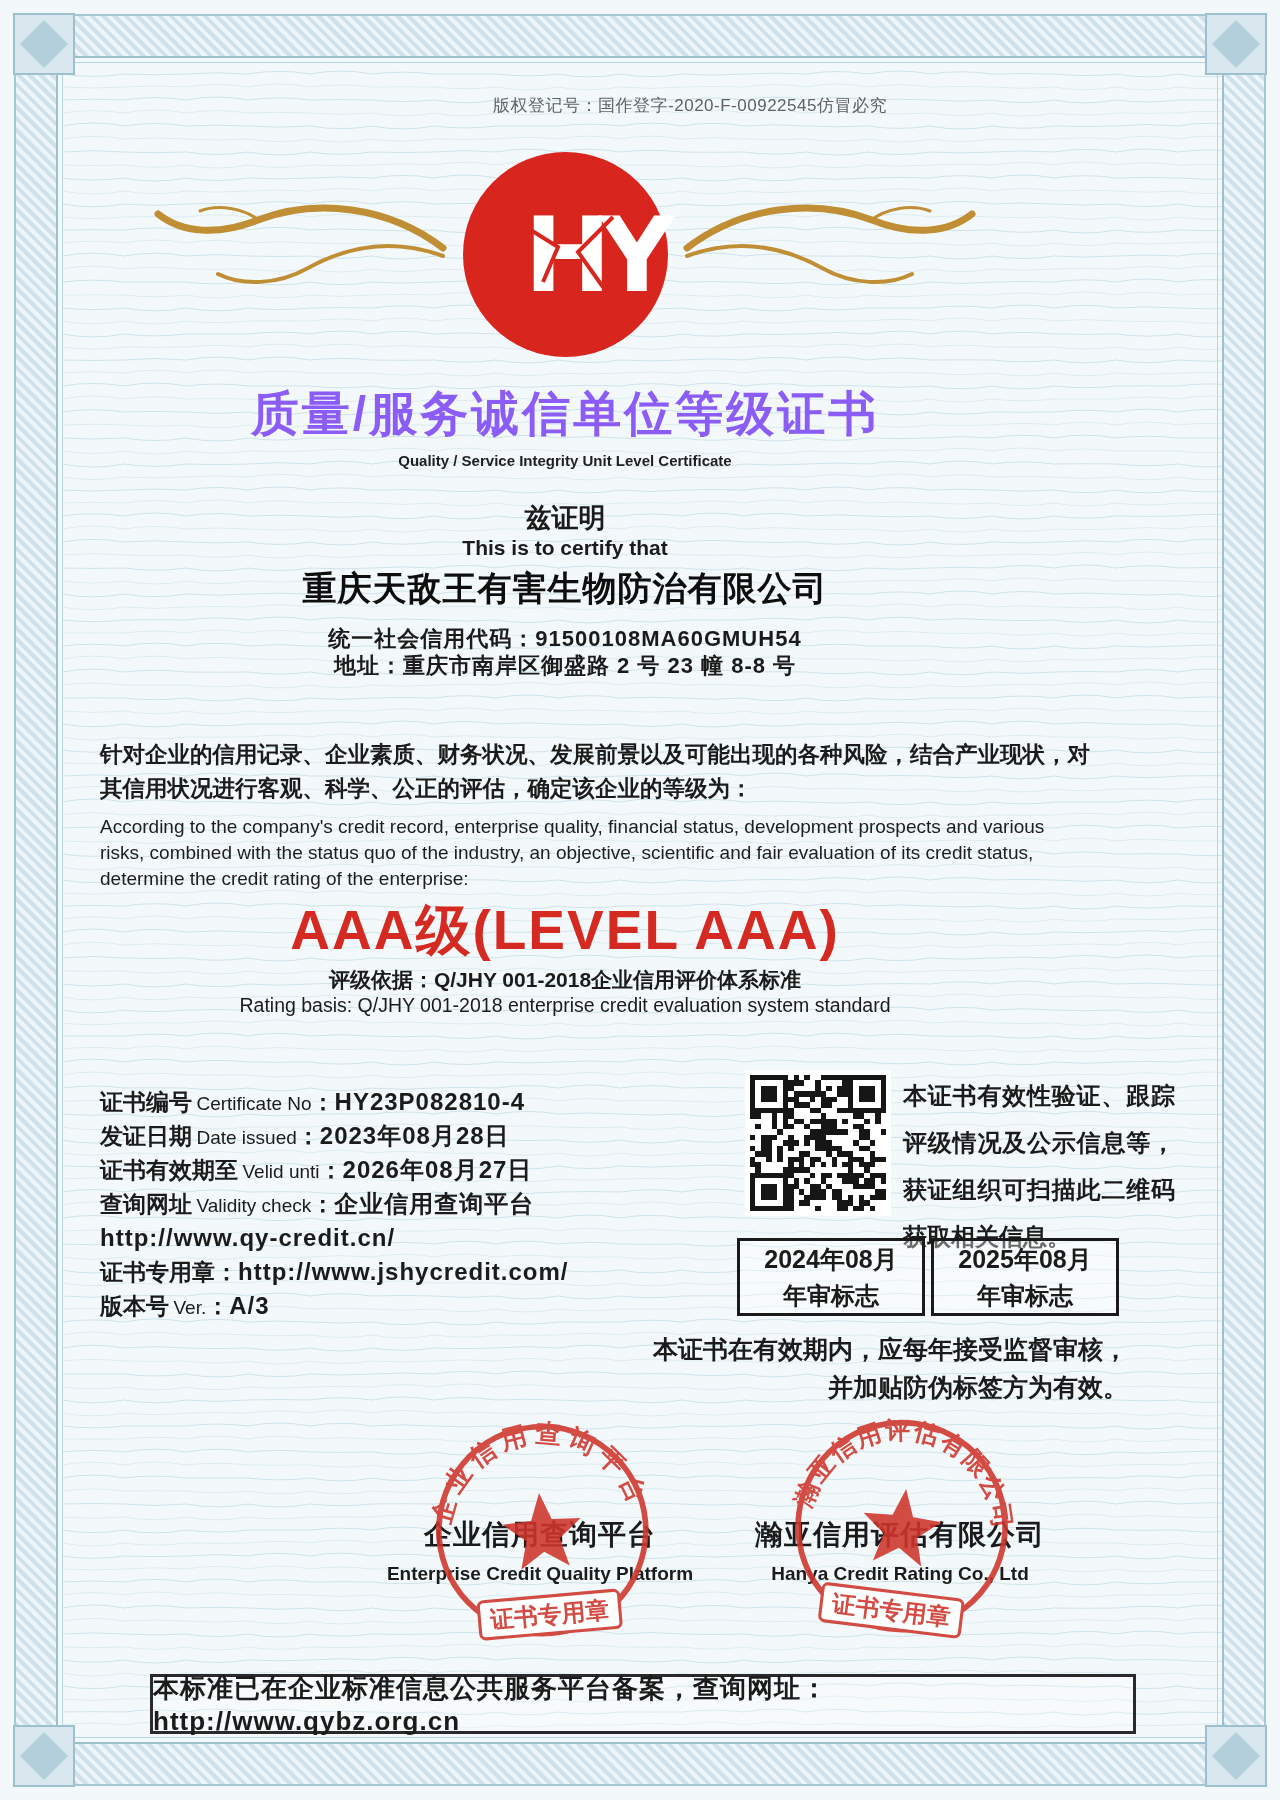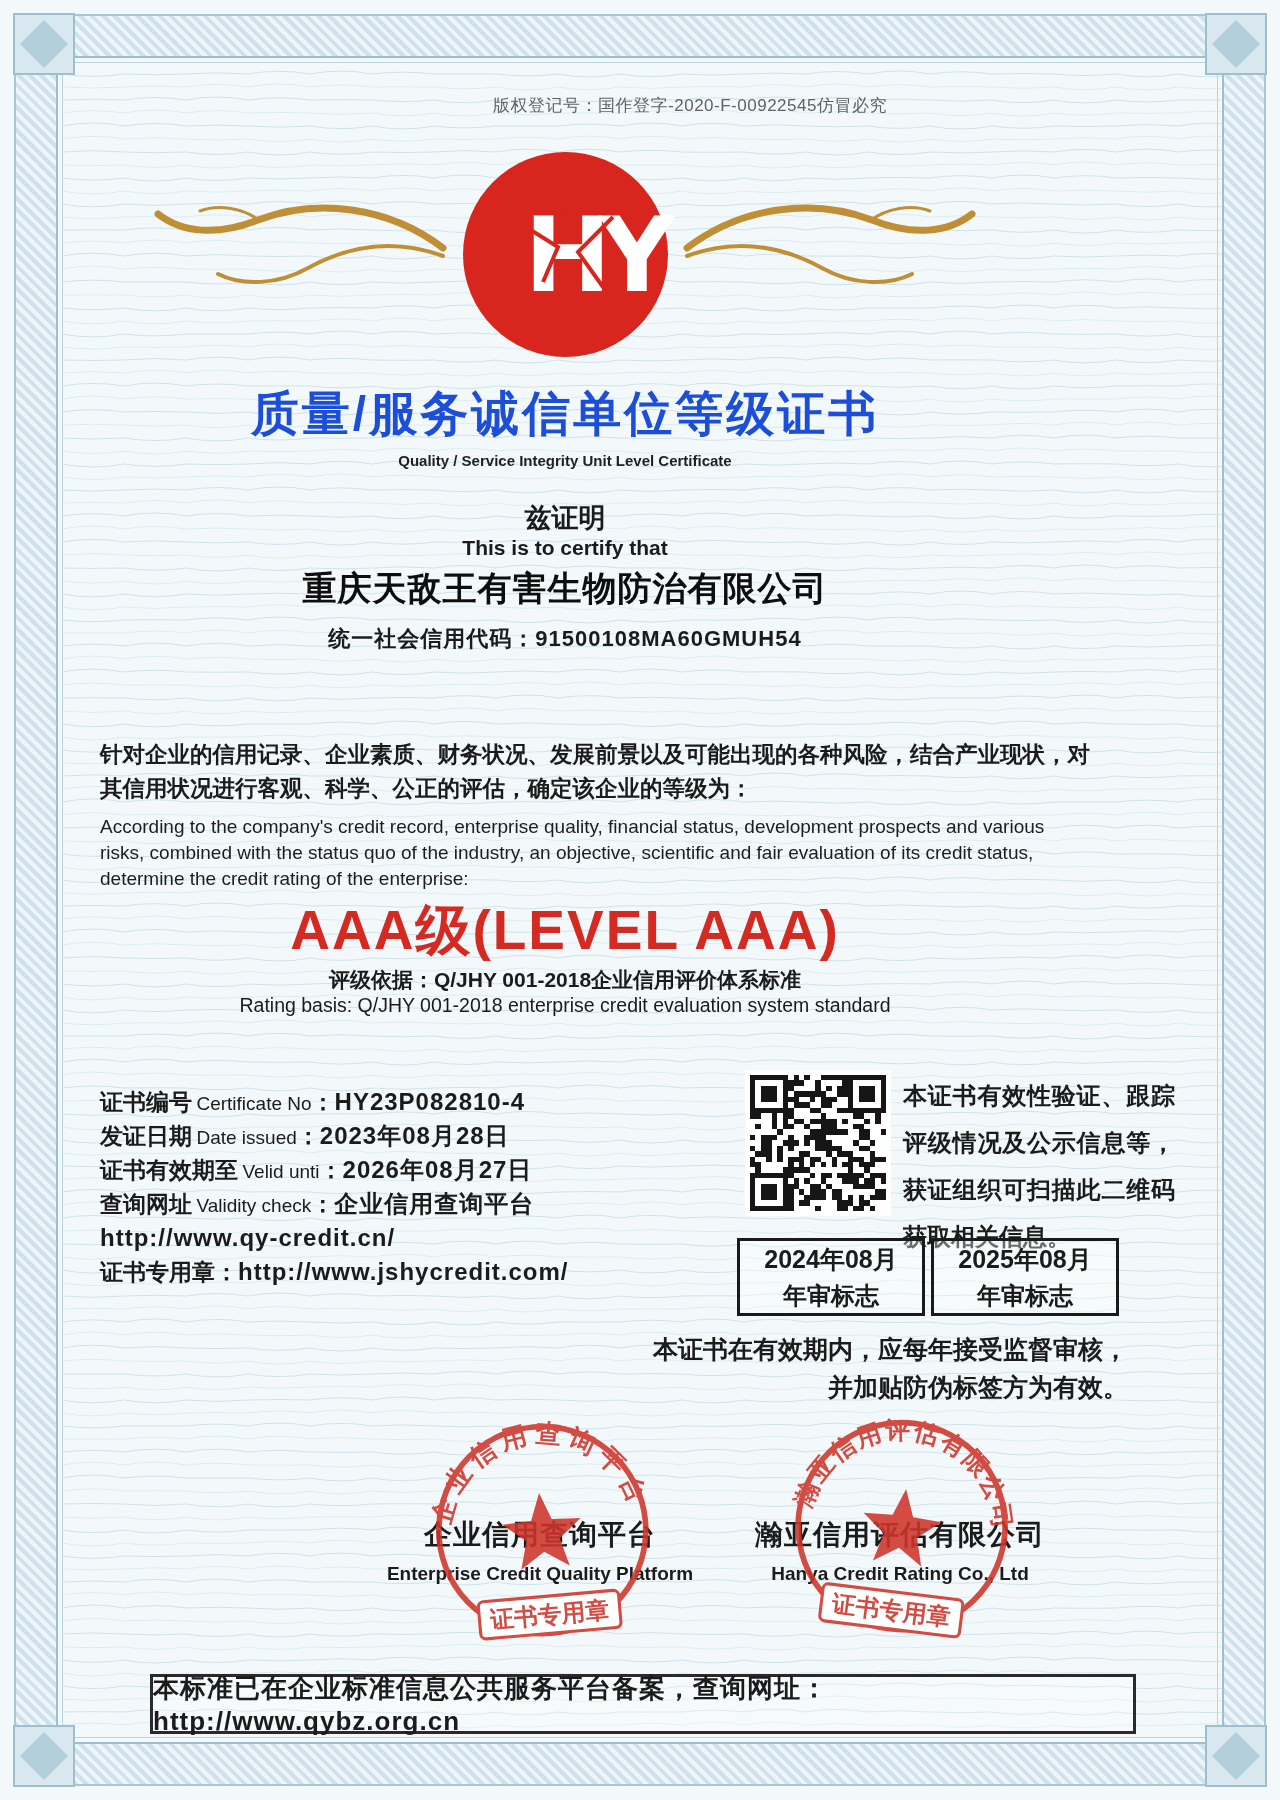--- a/index.html
+++ b/index.html
@@ -36,21 +36,21 @@
   .logo-circle{width:205px;height:205px;border-radius:50%;background:#d8251d;position:relative;
     display:flex;align-items:center;justify-content:flex-end;}
   .logo-letters{color:#fff;font-size:104px;font-weight:900;letter-spacing:-12px;
     font-family:"DejaVu Sans","Liberation Sans",sans-serif;transform:translateX(-5px);}
   .logo-cracks{position:absolute;inset:0;}
   .logo-cracks path{stroke:#d8251d;stroke-width:4;fill:none;}
   .flourish{position:absolute;top:190px;width:300px;height:100px;}
   .flourish path{fill:none;stroke:#c08f35;stroke-linecap:round;}
   .flourish.fl{left:148px;}
   .flourish.fr{left:682px;transform:scaleX(-1);}
-  .title-zh{position:absolute;top:382px;width:100%;text-align:center;font-size:48px;font-weight:700;letter-spacing:3px;color:#1d4ed8;}
+  .title-zh{position:absolute;top:382px;width:100%;text-align:center;font-size:48px;font-weight:700;letter-spacing:3px;color:#8b5cf6;}
   .title-en{position:absolute;top:452px;width:100%;text-align:center;font-size:15px;font-weight:600;color:#1f1f1f;}
   .certify-zh{position:absolute;top:500px;width:100%;text-align:center;font-size:27px;font-weight:600;}
   .certify-en{position:absolute;top:536px;width:100%;text-align:center;font-size:21px;font-weight:600;}
   .company{position:absolute;top:566px;width:100%;text-align:center;font-size:34px;font-weight:900;letter-spacing:1px;color:#0e0e0e;}
   .code-line{position:absolute;top:624px;width:100%;text-align:center;font-size:22px;font-weight:600;letter-spacing:1px;}
   .addr-line{position:absolute;top:651px;width:100%;text-align:center;font-size:22px;font-weight:600;letter-spacing:1px;}
   .para{left:100px;top:738px;width:990px;}
   .para-zh{font-size:22.5px;font-weight:600;line-height:34px;text-align:left;}
   .para-en{font-size:19px;font-weight:500;line-height:26px;margin-top:8px;color:#1d1d1d;}
   .level{position:absolute;top:894px;width:100%;text-align:center;font-size:55px;font-weight:900;letter-spacing:2px;}
@@ -265,20 +265,21 @@
         </svg>
       </div>
     </div>
 
     <div class="title-zh">质量/服务诚信单位等级证书</div>
     <div class="title-en">Quality / Service Integrity Unit Level Certificate</div>
     <div class="certify-zh">兹证明</div>
     <div class="certify-en">This is to certify that</div>
     <div class="company">重庆天敌王有害生物防治有限公司</div>
     <div class="code-line">统一社会信用代码：91500108MA60GMUH54</div>
+    <div class="addr-line">地址：重庆市南岸区御盛路 2 号 23 幢 8-8 号</div>
 
     <div class="level" style="color:#d42a22;">AAA级(LEVEL AAA)</div>
     <div class="basis-zh">评级依据：Q/JHY 001-2018企业信用评价体系标准</div>
     <div class="basis-en">Rating basis: Q/JHY 001-2018 enterprise credit evaluation system standard</div>
   </div>
 
   <div class="abs para">
     <div class="para-zh">针对企业的信用记录、企业素质、财务状况、发展前景以及可能出现的各种风险，结合产业现状，对其信用状况进行客观、科学、公正的评估，确定该企业的等级为：</div>
     <div class="para-en">According to the company's credit record, enterprise quality, financial status, development prospects and various risks, combined with the status quo of the industry, an objective, scientific and fair evaluation of its credit status, determine the credit rating of the enterprise:</div>
   </div>
@@ -298,20 +299,24 @@
     </div>
     <div class="row">
       <span class="lz">查询网址</span>
       <span class="le">Validity check</span><span class="lz">：</span><span class="lv">企业信用查询平台</span>
     </div>
     <div class="row">
       <span class="lv">http://www.qy-credit.cn/</span>
     </div>
     <div class="row">
       <span class="lz">证书专用章</span><span class="lz">：</span><span class="lv">http://www.jshycredit.com/</span>
+    </div>
+    <div class="row">
+      <span class="lz">版本号</span>
+      <span class="le">Ver.</span><span class="lz">：</span><span class="lv">A/3</span>
     </div>
   </div>
 
   <div class="abs qr">
       <i style="grid-row:1;grid-column:1"></i>
       <i style="grid-row:1;grid-column:2"></i>
       <i style="grid-row:1;grid-column:3"></i>
       <i style="grid-row:1;grid-column:4"></i>
       <i style="grid-row:1;grid-column:5"></i>
       <i style="grid-row:1;grid-column:6"></i>

